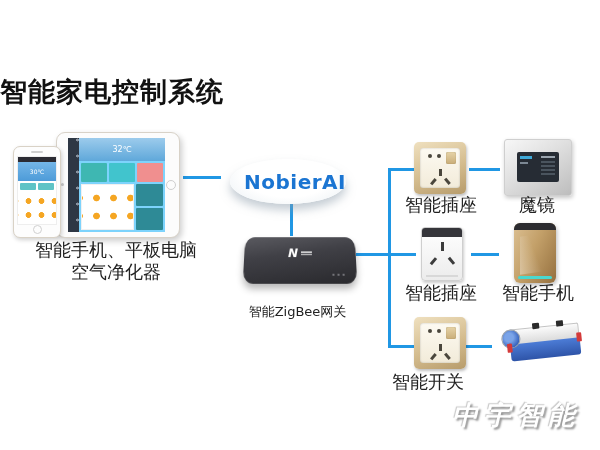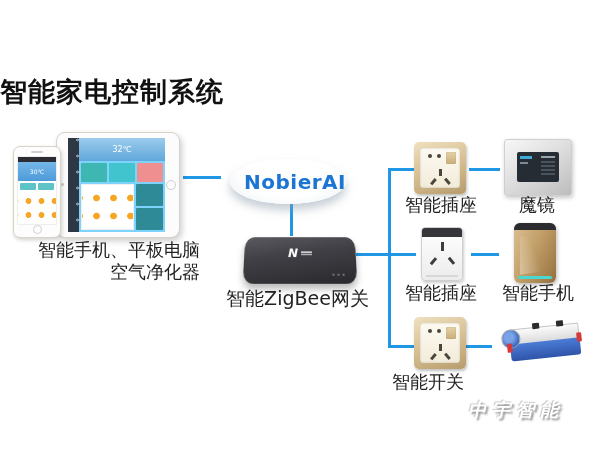--- a/index.html
+++ b/index.html
@@ -113,21 +113,21 @@
   .fa-port{position:absolute;left:-8px;top:0px;width:17px;height:17px;border-radius:50%;
            background:radial-gradient(circle at 40% 40%,#7ba4e8 30%,#3a66c0 70%,#24437e 100%);
            border:1px solid #9aa2ac;}
   .fa-k1,.fa-k2{position:absolute;top:-4px;width:7px;height:6px;background:#2b2b2b;border-radius:1px;}
   .fa-k1{left:24px;} .fa-k2{left:48px;}
   .fa-c1,.fa-c2{position:absolute;width:5px;height:9px;background:#d43a3a;border-radius:1px;}
   .fa-c1{left:-3px;top:14px;} .fa-c2{right:-2px;top:10px;}
   
   .watermark{left:436px;top:398px;width:160px;text-align:center;
              font-family:"DejaVu Serif","Liberation Serif",serif;font-style:italic;font-weight:bold;
-             font-size:18px;letter-spacing:6px;color:#fff;
+             font-size:26px;letter-spacing:6px;color:#fff;
              text-shadow:2px 2px 2px #979797,-1px -1px 1px #cycle;
              text-shadow:2px 2px 2px #979797,-1px -1px 1px #c9c9c9;}
 </style>
 </head>
 <body>
 
 <div class="canvas">
 
   <div class="abs title">智能家电控制系统</div>
 
@@ -165,21 +165,21 @@
       </div>
       <div class="p-teal">
         <div></div>
         <div></div>
       </div>
       <div class="p-dots"></div>
     </div>
     <div class="p-home"></div>
   </div>
 
-  <div class="abs lbl" style="left:0;top:239px;width:200px;text-align:right;">
+  <div class="abs lbl" style="left:16px;top:239px;width:200px;">
     <div>智能手机、平板电脑</div>
     <div>空气净化器</div>
   </div>
 
   <div class="abs line" style="left:183px;top:176px;width:38px;height:3px;"></div>
   <div class="abs line" style="left:290px;top:204px;width:3px;height:32px;"></div>
   <div class="abs line" style="left:356px;top:253px;width:60px;height:3px;"></div>
   <div class="abs line" style="left:388px;top:168px;width:3px;height:180px;"></div>
   <div class="abs line" style="left:390px;top:168px;width:24px;height:3px;"></div>
   <div class="abs line" style="left:390px;top:345px;width:24px;height:3px;"></div>
@@ -198,21 +198,21 @@
           <i></i>
           <i></i>
         </span>
     </div>
     <div class="gw-leds">
         <i></i>
         <i></i>
         <i></i>
       </div>
   </div>
-  <div class="abs lbl" style="left:210px;top:287px;width:175px;font-size:19px;">智能ZigBee网关</div>
+  <div class="abs lbl" style="left:210px;top:301px;width:175px;font-size:13px;">智能ZigBee网关</div>
 
   <div class="abs socket-gold" style="left:414px;top:142px;">
     <div class="sg-face">
       <div class="sg-d1"></div>
         <div class="sg-d2"></div>
         <div class="sg-switch"></div>
       <div class="sg-v"></div>
         <div class="sg-l"></div>
         <div class="sg-r"></div>
     </div>

